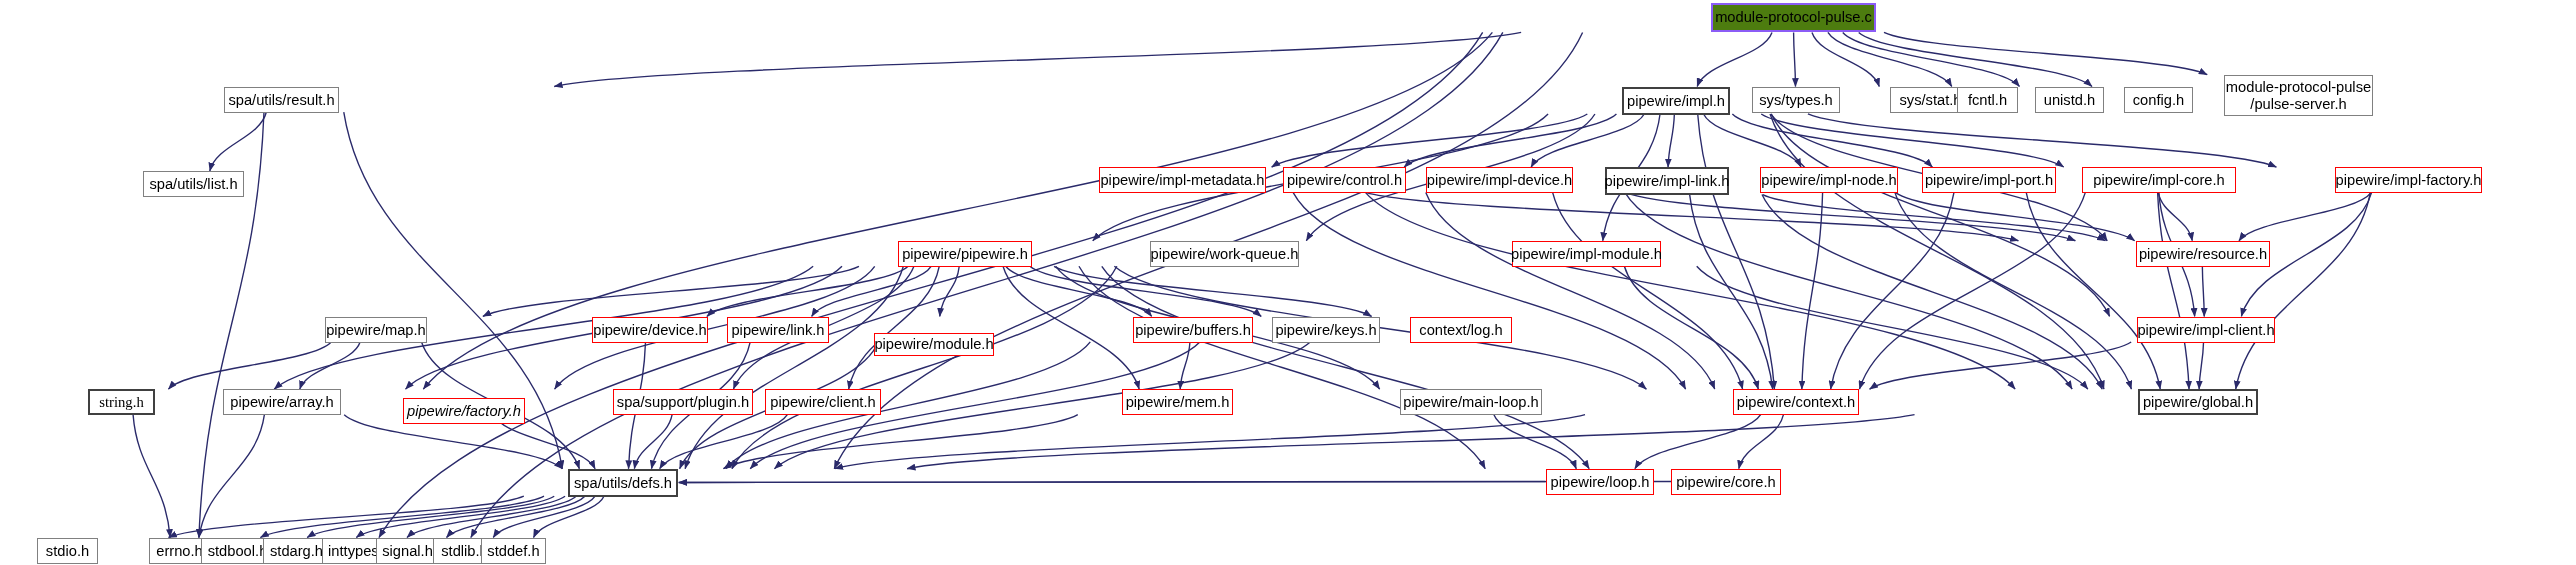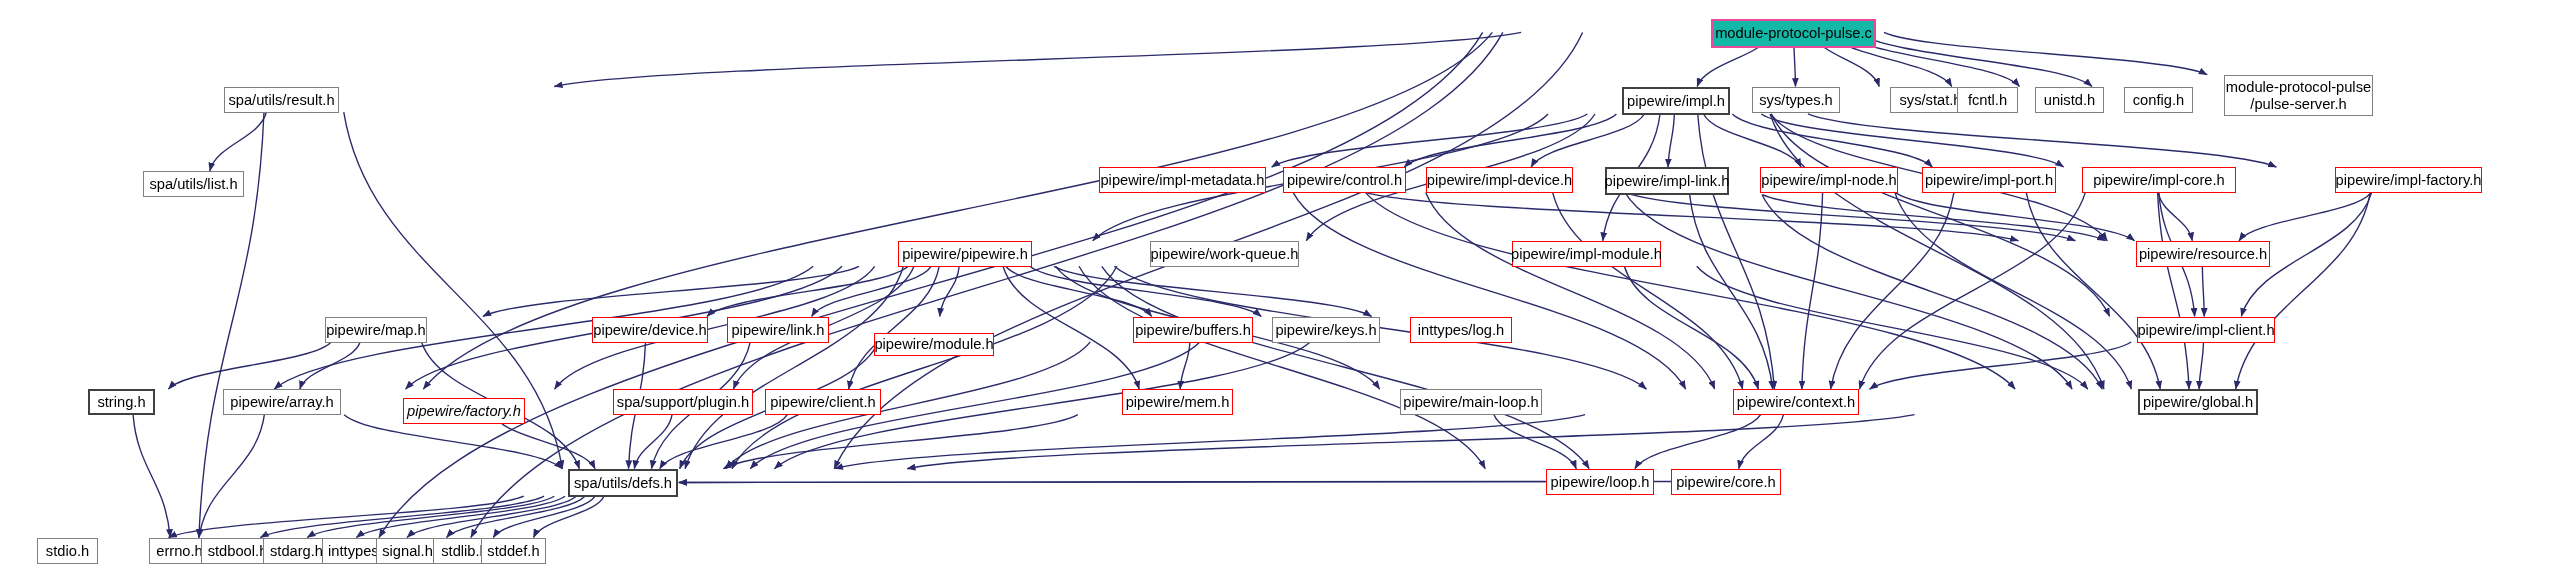--- a/index.html
+++ b/index.html
@@ -5,21 +5,21 @@
   html,body{margin:0;padding:0;background:#ffffff;}
   #canvas{position:relative;width:2576px;height:565px;background:#ffffff;
           font-family:"Liberation Sans","DejaVu Sans",sans-serif;overflow:hidden;}
   svg{position:absolute;left:0;top:0;width:2576px;height:565px;}
   .node{position:absolute;box-sizing:border-box;display:flex;align-items:center;
         justify-content:center;text-align:center;background:#ffffff;
         font-size:14.7px;color:#000000;line-height:1.12;white-space:pre;}
   .n-black{border:1px solid #808080;}
   .n-red{border:1px solid #ff0000;}
   .n-bold{border:2px solid #404040;}
-  .n-root{border:2px solid #ec4899;background:#14b8a6;margin-top:16px;}
+  .n-root{border:2px solid #8b5cf6;background:#4d7c0f;}
 </style>
 </head>
 <body>
 
 <div id="canvas">
   <svg id="edges" viewBox="0 0 2620 575">
     <defs>
       <marker id="arrow" markerWidth="9" markerHeight="7" refX="8.5" refY="3.5" orient="auto" markerUnits="userSpaceOnUse">
         <polygon points="0 0, 9 3.5, 0 7" fill="#2a2a6a"></polygon>
       </marker>
@@ -158,23 +158,23 @@
       <div class="node n-red" style="left: 898px; top: 241px; width: 134px; height: 25.6px;">pipewire/pipewire.h</div>
       <div class="node n-black" style="left: 1150px; top: 241px; width: 149px; height: 25.6px;">pipewire/work-queue.h</div>
       <div class="node n-red" style="left: 1512px; top: 241px; width: 149px; height: 25.6px;">pipewire/impl-module.h</div>
       <div class="node n-red" style="left: 2136px; top: 241px; width: 134px; height: 25.6px;">pipewire/resource.h</div>
       <div class="node n-black" style="left: 325px; top: 317px; width: 102px; height: 25.6px;">pipewire/map.h</div>
       <div class="node n-red" style="left: 592px; top: 317px; width: 116px; height: 25.6px;">pipewire/device.h</div>
       <div class="node n-red" style="left: 727px; top: 317px; width: 102px; height: 25.6px;">pipewire/link.h</div>
       <div class="node n-red" style="left: 874px; top: 333px; width: 120px; height: 23px;">pipewire/module.h</div>
       <div class="node n-red" style="left: 1133px; top: 317px; width: 120px; height: 25.6px;">pipewire/buffers.h</div>
       <div class="node n-black" style="left: 1272px; top: 317px; width: 108px; height: 25.6px;">pipewire/keys.h</div>
-      <div class="node n-red" style="left: 1410px; top: 317px; width: 102px; height: 25.6px;">inttypes/log.h</div>
+      <div class="node n-red" style="left: 1410px; top: 317px; width: 102px; height: 25.6px;">context/log.h</div>
       <div class="node n-red" style="left: 2137px; top: 317px; width: 138px; height: 25.6px;">pipewire/impl-client.h</div>
-      <div class="node n-bold" style="left: 88px; top: 389px; width: 67px; height: 25.6px;">string.h</div>
+      <div class="node n-bold" style="left: 88px; top: 389px; width: 67px; height: 25.6px; font-family: Liberation Serif, serif;">string.h</div>
       <div class="node n-black" style="left: 223px; top: 389px; width: 118px; height: 25.6px;">pipewire/array.h</div>
       <div class="node n-red" style="left: 403px; top: 398px; width: 122px; height: 25.6px; font-style: italic;">pipewire/factory.h</div>
       <div class="node n-red" style="left: 613px; top: 389px; width: 140px; height: 25.6px;">spa/support/plugin.h</div>
       <div class="node n-red" style="left: 765px; top: 389px; width: 116px; height: 25.6px;">pipewire/client.h</div>
       <div class="node n-red" style="left: 1122px; top: 389px; width: 111px; height: 25.6px;">pipewire/mem.h</div>
       <div class="node n-black" style="left: 1400px; top: 389px; width: 142px; height: 25.6px;">pipewire/main-loop.h</div>
       <div class="node n-red" style="left: 1733px; top: 389px; width: 126px; height: 25.6px;">pipewire/context.h</div>
       <div class="node n-bold" style="left: 2138px; top: 389px; width: 120px; height: 25.6px;">pipewire/global.h</div>
       <div class="node n-bold" style="left: 568px; top: 469px; width: 110px; height: 27.5px;">spa/utils/defs.h</div>
       <div class="node n-red" style="left: 1546px; top: 469px; width: 108px; height: 25.6px;">pipewire/loop.h</div>

